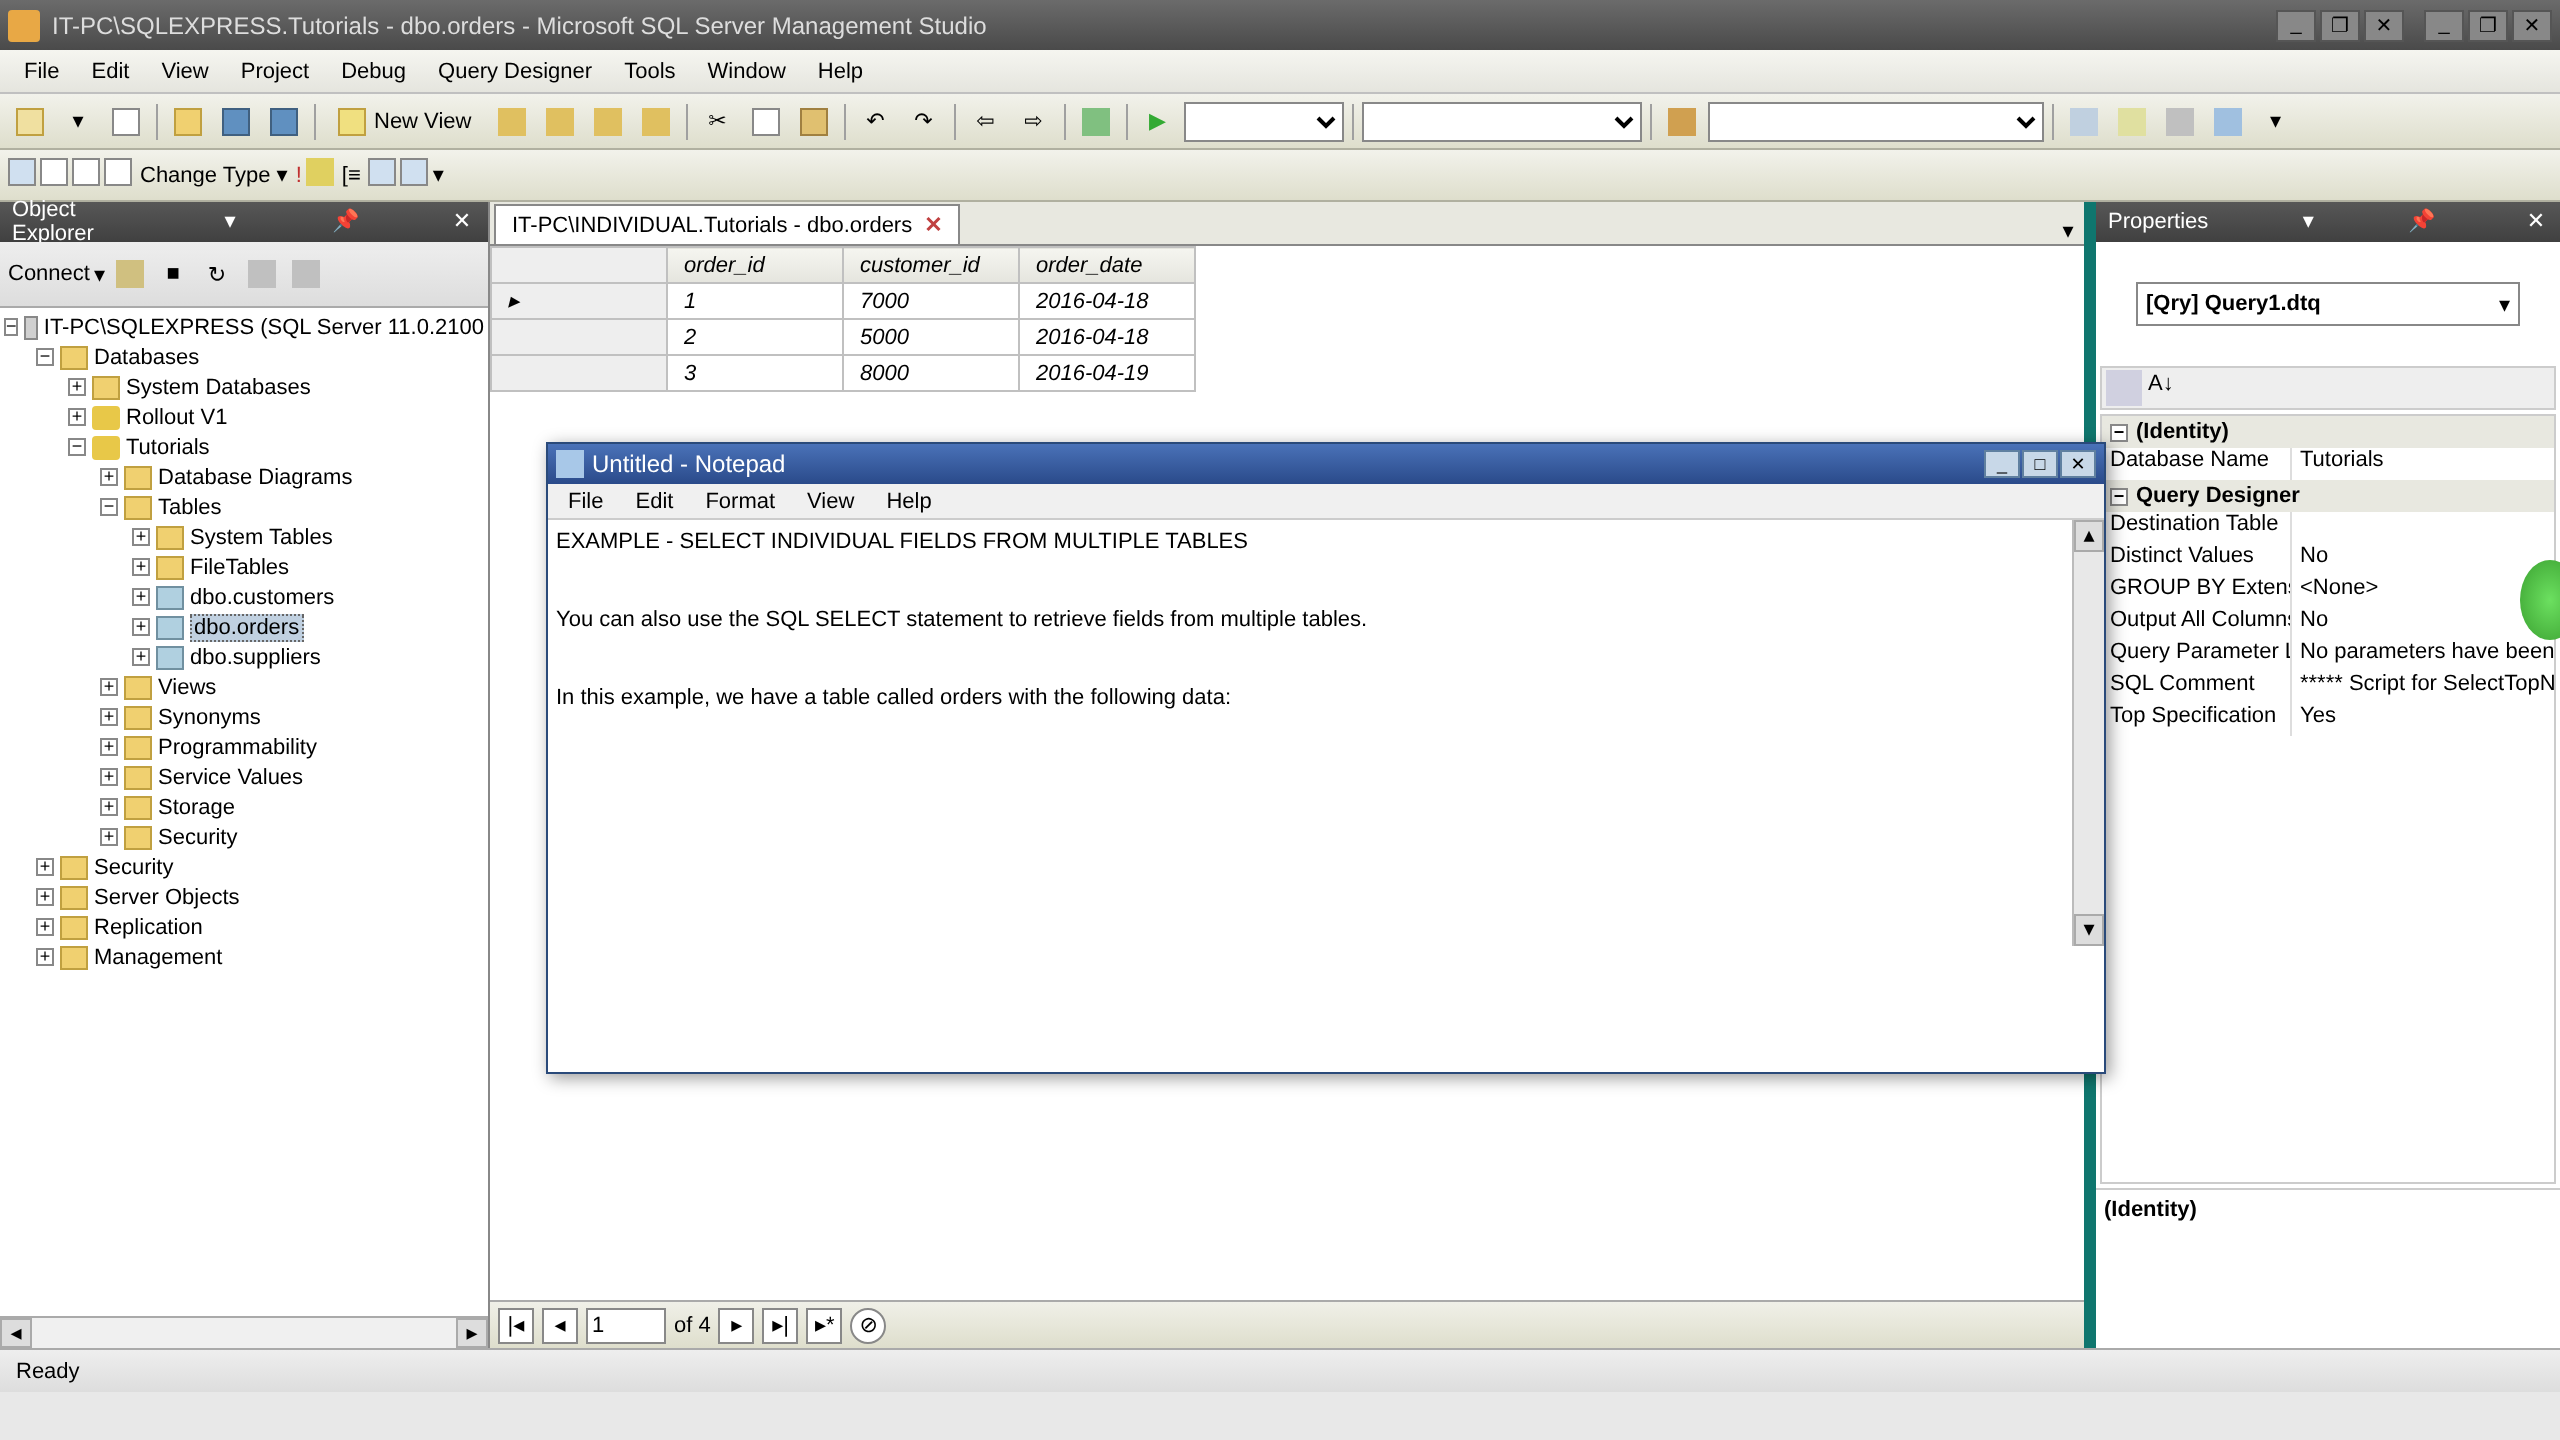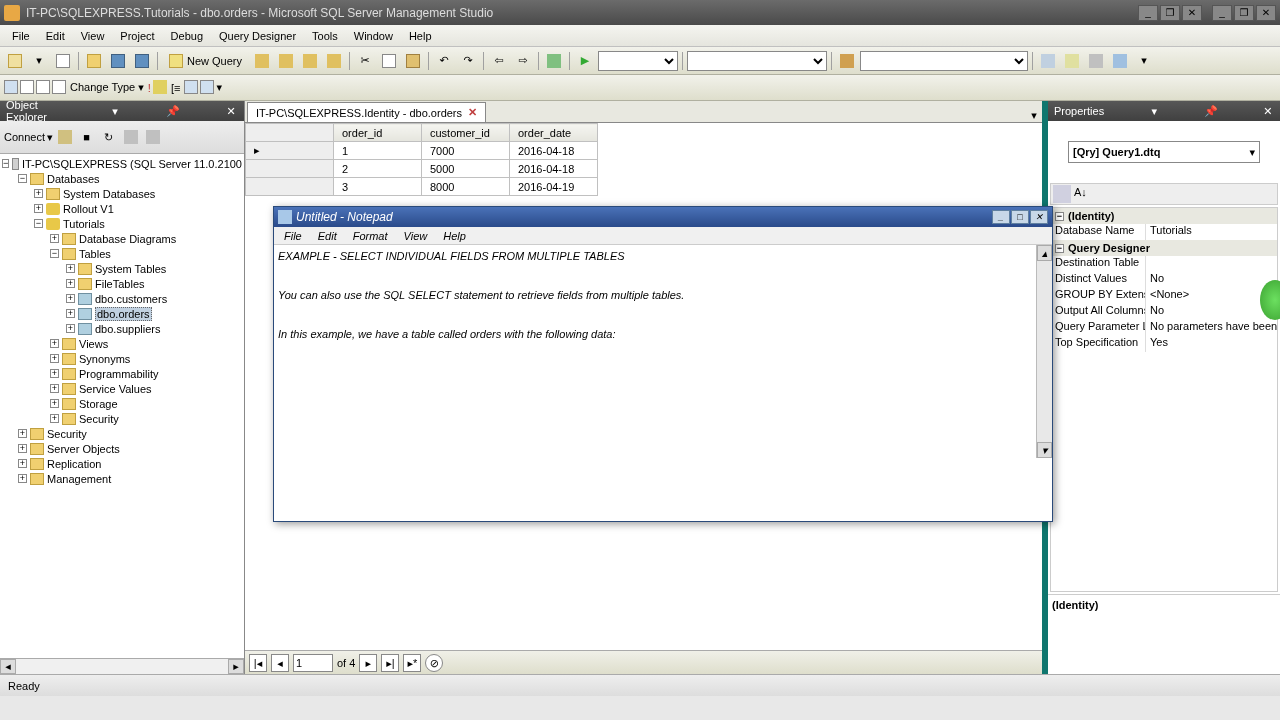--- a/index.html
+++ b/index.html
@@ -51,21 +51,21 @@
 .tree-scroll .arrow { width: 16px; background: #ddd; border: 1px solid #aaa; text-align: center; cursor: pointer; }
 .tree-scroll .track { flex: 1; background: #f0f0f0; }
 
 
 .center { flex: 1; display: flex; flex-direction: column; background: #fff; position: relative; }
 .doc-tabs { height: 22px; background: #e8e8e0; display: flex; align-items: flex-end; padding-left: 2px; border-bottom: 1px solid #888; }
 .doc-tab { padding: 3px 8px; background: #fff; border: 1px solid #888; border-bottom: none; display: flex; align-items: center; gap: 6px; cursor: pointer; }
 .doc-tab .close { cursor: pointer; color: #c04040; font-weight: bold; }
 .doc-tab-dropdown { margin-left: auto; width: 16px; text-align: center; cursor: pointer; }
 .grid-area { flex: 1; background: #fff; overflow: hidden; }
-.grid { border-collapse: collapse; font-size: 11px; }
+.grid { border-collapse: collapse; font-size: 11px; font-style: italic; }
 .grid th, .grid td { border: 1px solid #c0c0c0; padding: 2px 8px; text-align: left; height: 18px; }
 .grid th { background: linear-gradient(#f5f5f0, #e5e5de); font-weight: normal; min-width: 88px; }
 .grid .rowhdr { width: 20px; background: #eee; }
 .grid .current-row { background: #eee; }
 .nav-bar { height: 24px; background: linear-gradient(#f0f0e8, #dedecc); display: flex; align-items: center; padding: 0 4px; gap: 4px; border-top: 1px solid #aaa; }
 .nav-bar .nav-btn { width: 18px; height: 18px; border: 1px solid #888; background: #fff; cursor: pointer; text-align: center; line-height: 16px; }
 .nav-bar .nav-input { width: 40px; height: 18px; border: 1px solid #888; padding: 0 2px; }
 
 
 .properties { width: 238px; background: #fff; border-left: 6px solid #0f766e; display: flex; flex-direction: column; }
@@ -78,21 +78,21 @@
 .prop-row { display: flex; height: 16px; }
 .prop-row .k { width: 95px; padding: 0 4px; border-right: 1px solid #ddd; overflow: hidden; white-space: nowrap; }
 .prop-row .v { flex: 1; padding: 0 4px; overflow: hidden; white-space: nowrap; }
 .prop-desc { height: 80px; border-top: 1px solid #ccc; padding: 4px; }
 .prop-desc .title { font-weight: bold; }
 
 
 .statusbar { height: 22px; background: linear-gradient(#eee, #ddd); border-top: 1px solid #aaa; display: flex; align-items: center; padding: 0 8px; }
 
 
-.notepad { position: absolute; left: 273px; top: 206px; width: 780px; height: 316px; border: 1px solid #2a4a7a; background: #fff; box-shadow: 2px 2px 8px rgba(0,0,0,0.4); z-index: 100; font-style: italic; }
+.notepad { position: absolute; left: 273px; top: 221px; width: 780px; height: 316px; border: 1px solid #2a4a7a; background: #fff; box-shadow: 2px 2px 8px rgba(0,0,0,0.4); z-index: 100; }
 .notepad-title { height: 20px; background: linear-gradient(#4a72b8, #2a4a8a); color: #fff; display: flex; align-items: center; padding: 0 4px; }
 .notepad-title .icon { width: 14px; height: 14px; background: #a8c8e8; margin-right: 4px; }
 .notepad-title .title { flex: 1; font-size: 12px; }
 .notepad-title .wb { width: 18px; height: 14px; background: #c8d8e8; border: 1px solid #6080a0; margin-left: 1px; cursor: pointer; text-align: center; line-height: 12px; font-size: 9px; color: #000; }
 .notepad-menu { height: 18px; background: #f0f0f0; display: flex; align-items: center; padding: 0 2px; border-bottom: 1px solid #ccc; }
 .notepad-menu .m { padding: 1px 8px; cursor: pointer; }
 .notepad-body { position: relative; height: 213px; }
 .notepad-text { position: absolute; inset: 0 16px 0 0; padding: 2px 4px; font-family: "Consolas", "Courier New", monospace; font-size: 14px; white-space: pre-wrap; line-height: 1.4; overflow: hidden; }
 .notepad-scroll { position: absolute; right: 0; top: 0; bottom: 0; width: 16px; background: #e8e8e8; border-left: 1px solid #bbb; }
 .notepad-scroll .sbtn { height: 16px; background: #ddd; border: 1px solid #aaa; text-align: center; line-height: 14px; cursor: pointer; }
@@ -143,21 +143,21 @@
     </span>
   <span class="tb-btn">
       <span class="tb-icon" style="background:#6090c0;border:1px solid #406080;"></span>
     </span>
   <span class="tb-btn">
       <span class="tb-icon" style="background:#6090c0;border:1px solid #406080;"></span>
     </span>
   <span class="tb-sep"></span>
   <span class="tb-text-btn">
       <span class="tb-icon" style="background:#f0e080;border:1px solid #c0a040;"></span>
-      <span>New Query</span>
+      <span>New View</span>
     </span>
   <span class="tb-btn">
       <span class="tb-icon" style="background:#e0c060;"></span>
     </span>
   <span class="tb-btn">
       <span class="tb-icon" style="background:#e0c060;"></span>
     </span>
   <span class="tb-btn">
       <span class="tb-icon" style="background:#e0c060;"></span>
     </span>
@@ -365,21 +365,21 @@
     <div class="tree-scroll">
       <span class="arrow">◂</span>
       <span class="track"></span>
       <span class="arrow">▸</span>
     </div>
   </div>
 
   <div class="center">
     <div class="doc-tabs">
       <div class="doc-tab">
-        <span>IT-PC\SQLEXPRESS.Identity - dbo.orders</span>
+        <span>IT-PC\INDIVIDUAL.Tutorials - dbo.orders</span>
         <span class="close">✕</span>
       </div>
       <span class="doc-tab-dropdown">▾</span>
     </div>
     <div class="grid-area">
       <table class="grid">
         <tbody>
             <tr>
           <th class="rowhdr"></th>
           <th>order_id</th>
@@ -462,20 +462,24 @@
         </div>
       <div class="prop-row">
           <span class="k">Output All Columns</span>
           <span class="v">No</span>
         </div>
       <div class="prop-row">
           <span class="k">Query Parameter L</span>
           <span class="v">No parameters have been sp</span>
         </div>
       <div class="prop-row">
+          <span class="k">SQL Comment</span>
+          <span class="v">***** Script for SelectTopNR</span>
+        </div>
+      <div class="prop-row">
           <span class="k">Top Specification</span>
           <span class="v">Yes</span>
         </div>
     </div>
     <div class="prop-desc">
       <div class="title">(Identity)</div>
     </div>
   </div>
 </div>
 

